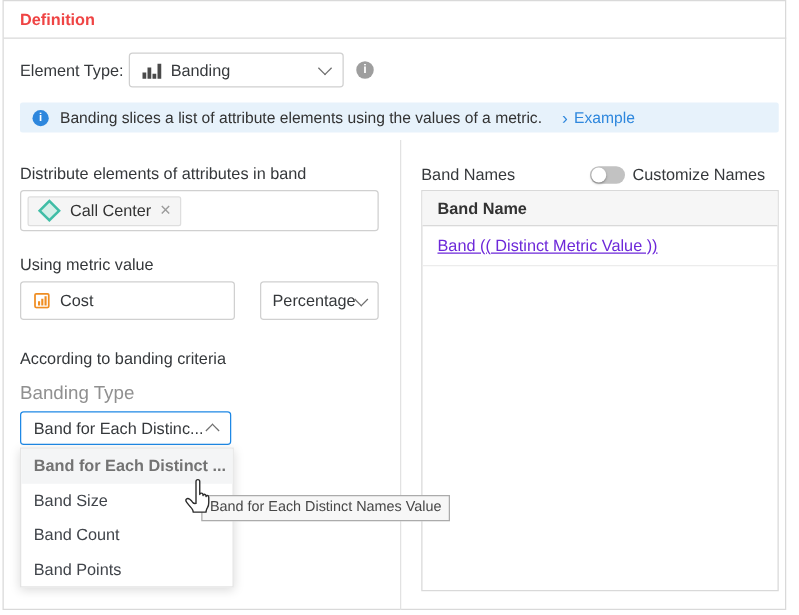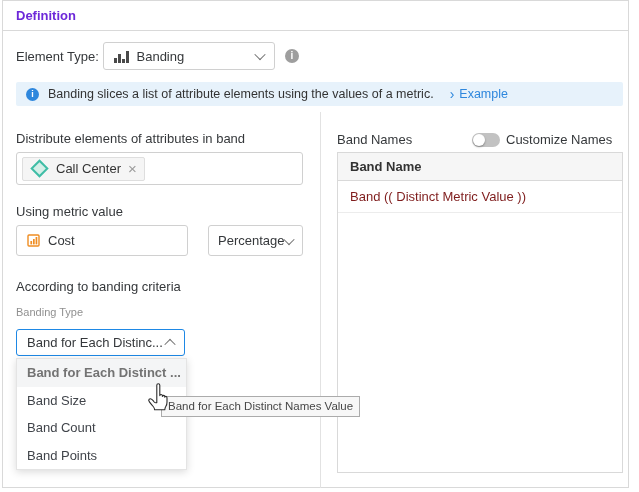--- a/index.html
+++ b/index.html
@@ -1,25 +1,25 @@
 <!DOCTYPE html>
 <html><head>
 <meta charset="utf-8">
 <style>
   html,body{margin:0;padding:0;background:#fff;}
   .stage{position:relative;width:639px;height:492px;background:#fff;
          font-family:"Liberation Sans",sans-serif;font-size:13px;color:#35383b;overflow:hidden;}
   .abs{position:absolute;}
   .panel{left:2px;top:0;width:627px;height:488px;border:1px solid #d9d9d9;box-sizing:border-box;}
-  .hdr-title{left:16px;top:8px;font-weight:bold;color:#6d28d9;}
+  .hdr-title{left:16px;top:8px;font-weight:bold;color:#ef4444;}
   .hdr-divider{left:3px;top:30px;width:626px;height:1px;background:#d9d9d9;}
   .v-divider{left:320px;top:112px;width:1px;height:376px;background:#e2e2e2;}
 
   .lbl{color:#35383b;}
-  .lbl-grey{color:#909090;font-size:11px;}
+  .lbl-grey{color:#909090;font-size:15px;}
 
   .selectbox{box-sizing:border-box;border:1px solid #d0d0d0;border-radius:3px;background:#fff;
              display:flex;align-items:center;cursor:pointer;}
   .chev{width:7px;height:7px;border-right:1.5px solid #707070;border-bottom:1.5px solid #707070;
         display:inline-block;}
   .chev.down{transform:rotate(45deg) translate(-1px,-1px);}
   .chev.up{transform:rotate(-135deg) translate(-1px,-1px);}
 
   
   .et-label{left:16px;top:49px;}
@@ -75,21 +75,21 @@
   
   .bn-label{left:337px;top:132px;}
   .toggle{left:472px;top:133px;width:28px;height:14px;border-radius:7px;background:#c2c2c2;cursor:pointer;}
   .toggle .knob{position:absolute;left:1px;top:1px;width:12px;height:12px;border-radius:50%;background:#fff;
                 box-shadow:0 1px 2px rgba(0,0,0,.35);}
   .cn-label{left:506px;top:132px;}
   .bn-table{left:337px;top:152px;width:286px;height:321px;border:1px solid #d9d9d9;box-sizing:border-box;
             background:#fff;}
   .bn-table .thead{height:27px;line-height:27px;background:#f6f6f6;border-bottom:1px solid #d9d9d9;
                    padding:0 12px;font-weight:bold;color:#333;}
-  .bn-table .row{height:31px;line-height:31px;border-bottom:1px solid #ececec;padding:0 12px;color:#7f1d1d;}
+  .bn-table .row{height:31px;line-height:31px;border-bottom:1px solid #ececec;padding:0 12px;color:#6d28d9;text-decoration:underline;}
 </style>
 </head>
 <body>
 
 <div class="stage">
 
   <div class="abs panel"></div>
   <div class="abs hdr-title">Definition</div>
   <div class="abs hdr-divider"></div>
   <div class="abs v-divider"></div>

